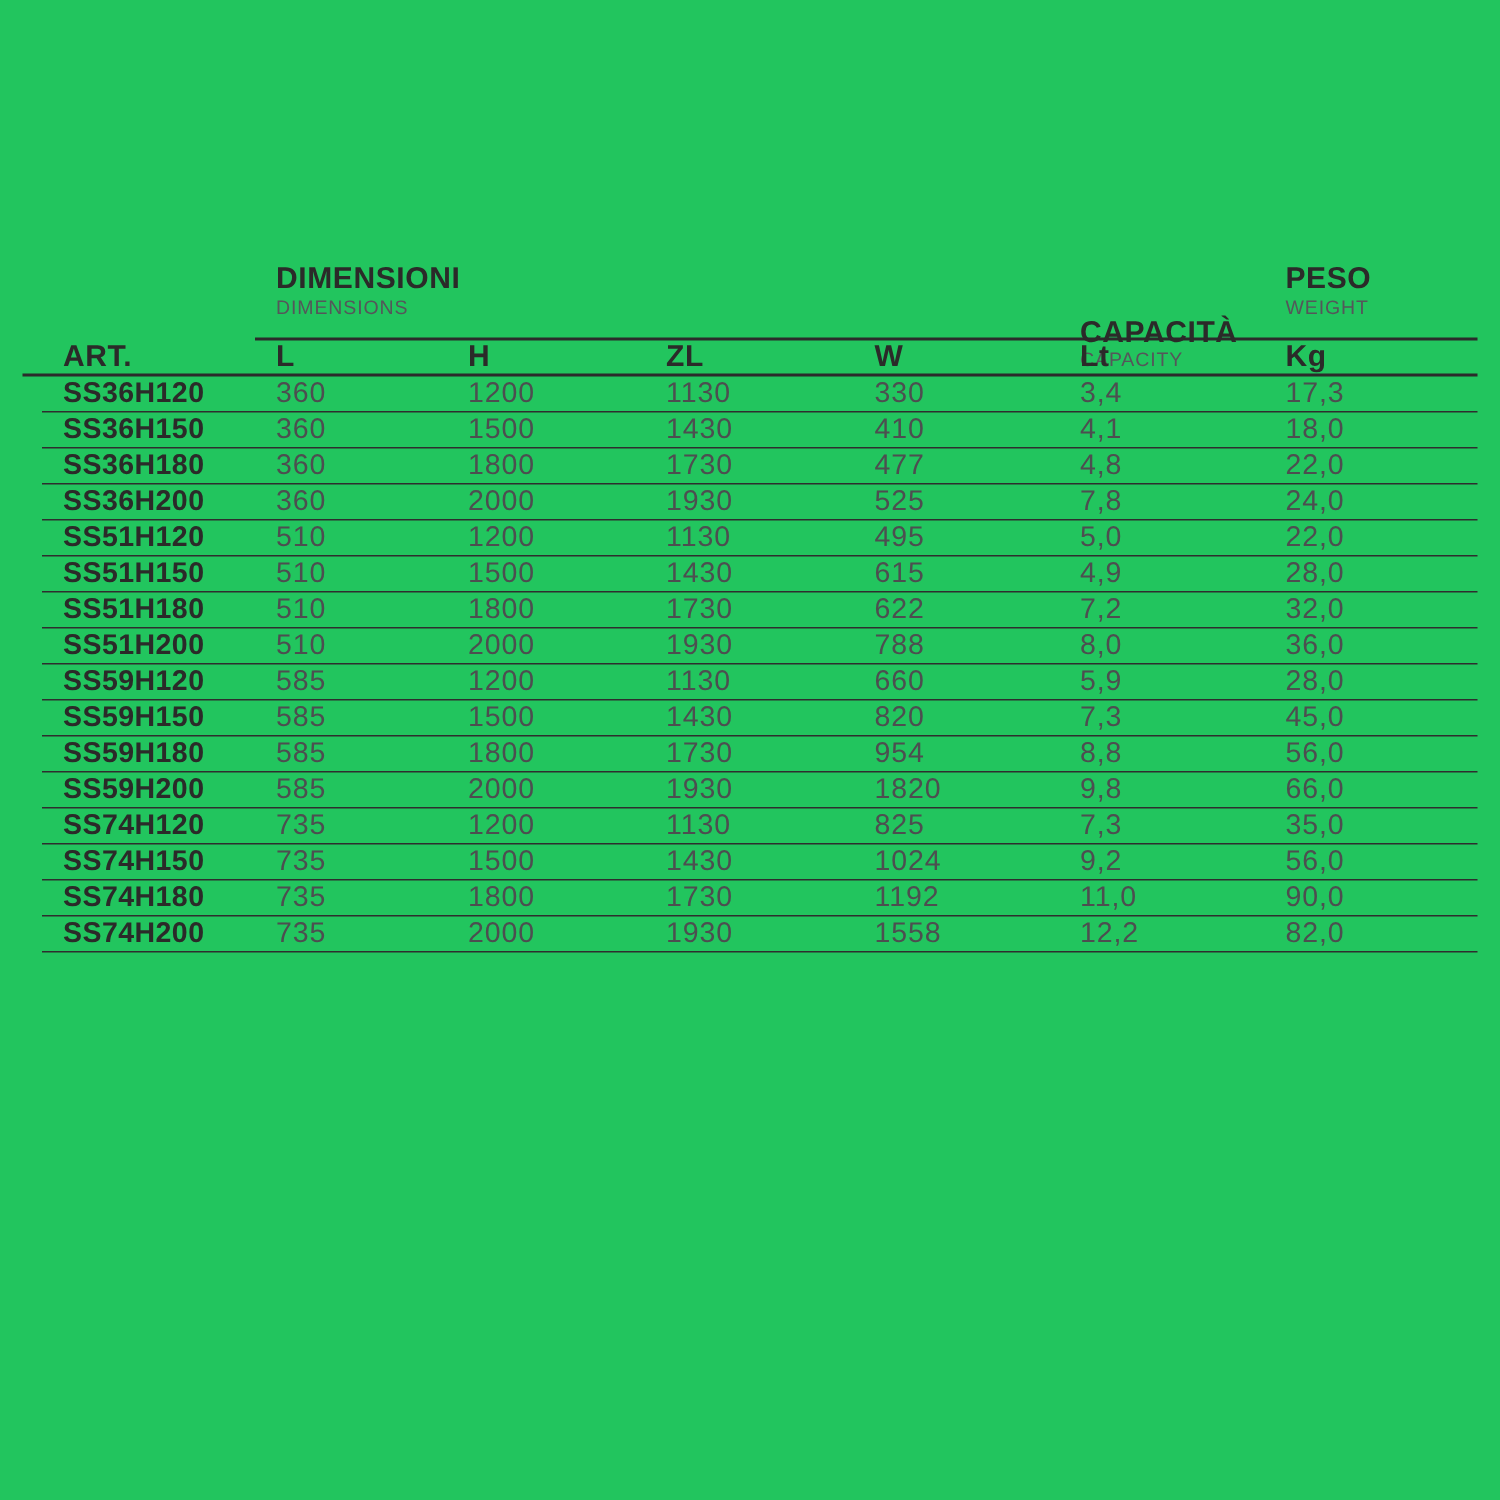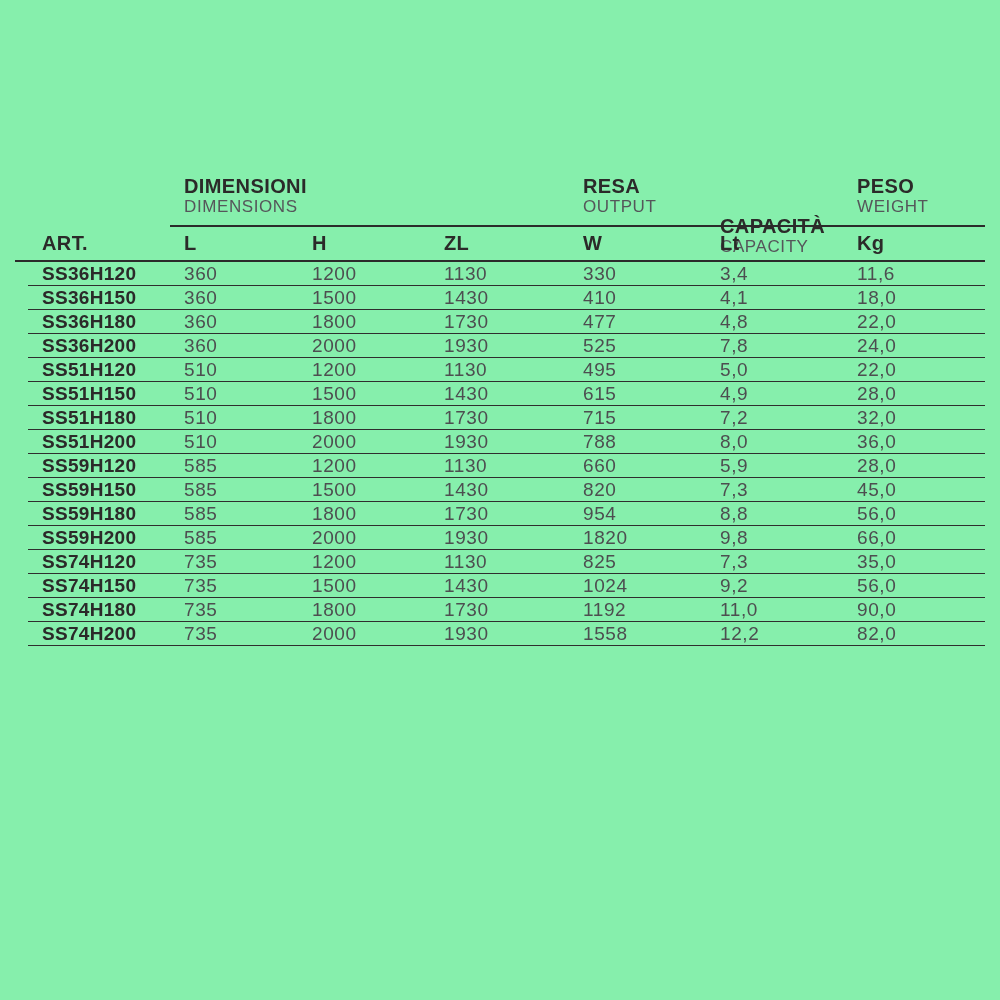--- a/index.html
+++ b/index.html
@@ -5,21 +5,21 @@
   html, body {
     margin: 0;
     padding: 0;
     background: #ffffff;
     font-family: "Liberation Sans", sans-serif;
   }
   .page {
     position: relative;
     width: 1000px;
     height: 1000px;
-    background: #86efac;
+    background: #22c55e;
     overflow: hidden;
   }
   .spec-table {
     position: absolute;
     left: 15px;
     top: 176px;
     width: 970px;
   }
   .grid-row {
     display: grid;
@@ -34,36 +34,36 @@
   .group-cell { line-height: 1.08; }
   .group-cell .primary {
     display: block;
     font-size: 20px;
     font-weight: 700;
     letter-spacing: 0.4px;
     color: #2b2a29;
   }
   .group-cell .secondary {
     display: block;
-    font-size: 17px;
+    font-size: 13px;
     font-weight: 400;
     letter-spacing: 0.6px;
     color: #55565a;
   }
   .span-dim { grid-column: 2 / 5; }
   .col-w  { grid-column: 5; }
   .col-lt { grid-column: 6; }
   .col-kg { grid-column: 7; }
   .group-line {
     margin-left: 155px;
     height: 0;
     border-top: 2px solid #2b2b2b;
   }
   .header-row {
-    height: 35px;
+    height: 24px;
     align-items: center;
     border-bottom: 2px solid #2b2b2b;
     font-size: 20px;
     font-weight: 700;
     letter-spacing: 0.4px;
     color: #2b2a29;
   }
   .data-row {
     height: 24px;
     align-items: center;
@@ -90,24 +90,20 @@
 </head>
 <body>
 
 <div class="page">
   <div class="spec-table">
 
     <div class="grid-row group-row">
       <div class="group-cell span-dim">
         <span class="primary">DIMENSIONI</span>
         <span class="secondary">DIMENSIONS</span>
-      </div>
-      <div class="group-cell col-w">
-        <span class="primary">RESA</span>
-        <span class="secondary">OUTPUT</span>
       </div>
       <div class="group-cell col-kg">
         <span class="primary">PESO</span>
         <span class="secondary">WEIGHT</span>
       </div>
       <div class="group-cell col-lt">
         <span class="primary">CAPACITÀ</span>
         <span class="secondary">CAPACITY</span>
       </div>
     </div>
@@ -125,21 +121,21 @@
     </div>
 
     <div>
   <div class="grid-row data-row">
     <div class="art-cell">SS36H120</div>
     <div>360</div>
     <div>1200</div>
     <div>1130</div>
     <div>330</div>
     <div>3,4</div>
-    <div>11,6</div>
+    <div>17,3</div>
   </div>
 
   <div class="grid-row data-row">
     <div class="art-cell">SS36H150</div>
     <div>360</div>
     <div>1500</div>
     <div>1430</div>
     <div>410</div>
     <div>4,1</div>
     <div>18,0</div>
@@ -183,21 +179,21 @@
     <div>615</div>
     <div>4,9</div>
     <div>28,0</div>
   </div>
 
   <div class="grid-row data-row">
     <div class="art-cell">SS51H180</div>
     <div>510</div>
     <div>1800</div>
     <div>1730</div>
-    <div>715</div>
+    <div>622</div>
     <div>7,2</div>
     <div>32,0</div>
   </div>
 
   <div class="grid-row data-row">
     <div class="art-cell">SS51H200</div>
     <div>510</div>
     <div>2000</div>
     <div>1930</div>
     <div>788</div>

